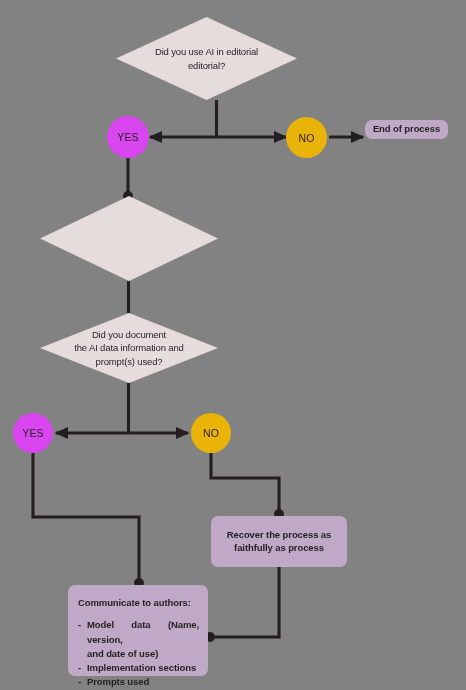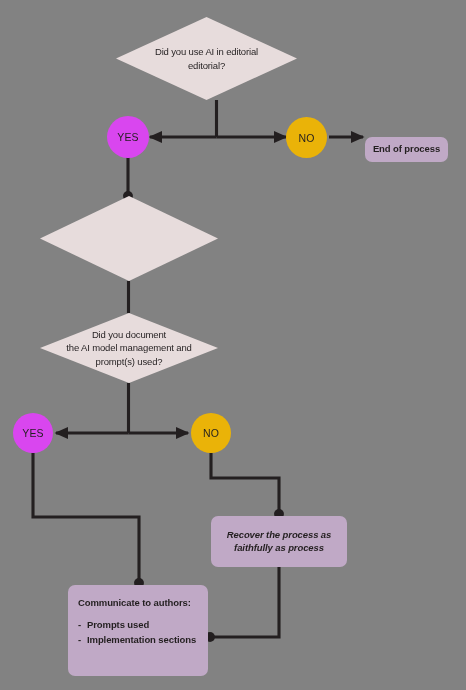--- a/index.html
+++ b/index.html
@@ -156,55 +156,59 @@
   </div>
 
   <div class="node circle circle-yes" style="left:107px; top:116px; width:42px; height:42px;">
     <span>YES</span>
   </div>
 
   <div class="node circle circle-no" style="left:286px; top:117px; width:41px; height:41px;">
     <span>NO</span>
   </div>
 
-  <div class="node pbox" style="left:365px; top:120px; width:83px; height:25px;margin-top:17px;">
+  <div class="node pbox" style="left:365px; top:120px; width:83px; height:19px;">
     <span>End of process</span>
   </div>
 
   <div class="node diamond" style="left:40px; top:196px; width:178px; height:85px;">
     <div class="dshape"></div>
   </div>
 
   <div class="node diamond" style="left:40px; top:313px; width:178px; height:70px;">
     <div class="dshape"></div>
     <div class="dtext">
       <span>Did you document</span><br>
-      <span>the AI model management and</span><br>
+      <span>the AI data information and</span><br>
       <span>prompt(s) used?</span>
     </div>
   </div>
 
   <div class="node circle circle-yes" style="left:13px; top:413px; width:40px; height:40px;">
     <span>YES</span>
   </div>
 
   <div class="node circle circle-no" style="left:191px; top:413px; width:40px; height:40px;">
     <span>NO</span>
   </div>
 
-  <div class="node pbox" style="left:211px; top:516px; width:136px; height:51px;font-style:italic;">
+  <div class="node pbox" style="left:211px; top:516px; width:136px; height:51px;">
     <div>
       <span>Recover the process as</span><br>
       <span>faithfully as process</span>
     </div>
   </div>
 
   <div class="node pbox list" style="left:68px; top:585px; width:140px; height:91px;">
     <span class="hdr">Communicate to authors:</span>
-    <span class="li">
-      <span>Prompts used</span>
+    <span class="li just">
+      <span>Model   data   (Name,   version,</span><br>
+      <span>and date of use)</span>
     </span>
     <span class="li">
       <span>Implementation sections</span>
     </span>
+    <span class="li">
+      <span>Prompts used</span>
+    </span>
   </div>
 
 </div>
 
 </body></html>

